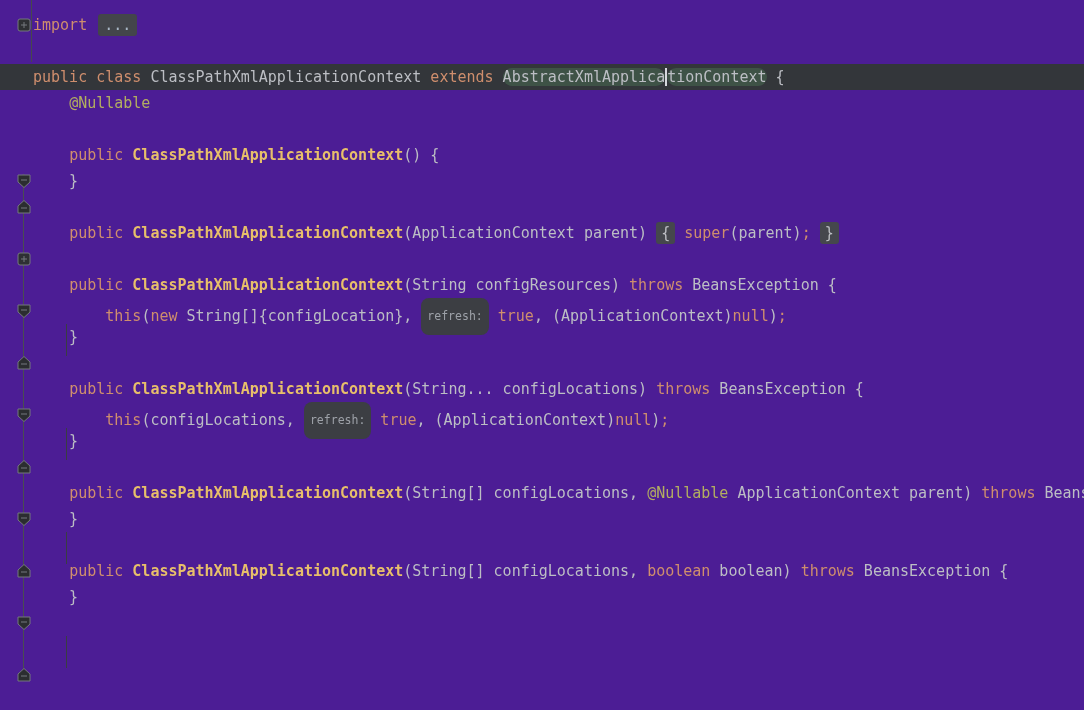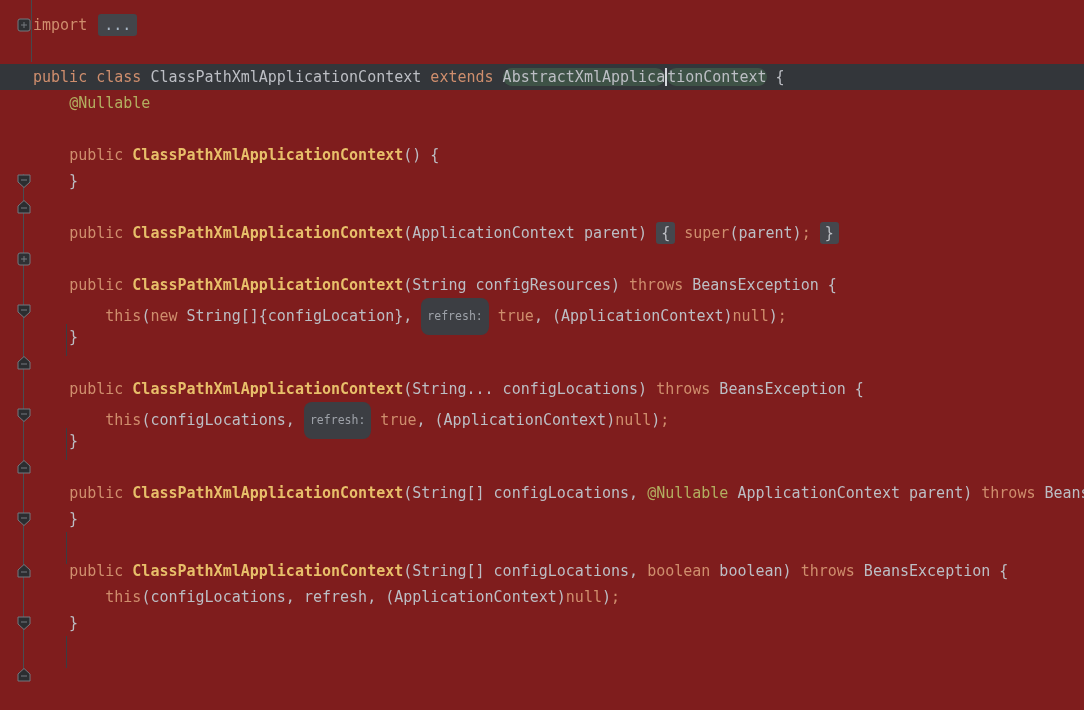--- a/index.html
+++ b/index.html
@@ -1,19 +1,19 @@
 <!DOCTYPE html>
 <html><head>
 <meta charset="utf-8">
 <style>
   html,body{margin:0;padding:0;background:#2b2d30;}
   .editor{
     position:relative;
     width:1084px;height:710px;
-    background:#7f1d1d;
+    background:#4c1d95;
     overflow:hidden;
     font-family:"DejaVu Sans Mono","Liberation Mono",monospace;
     font-size:15px;
     cursor:text;
   }
   .code-lines{position:absolute;top:12px;left:0;right:0;}
   .code-line{
     height:26px;line-height:26px;
     white-space:pre;
     padding-left:33px;
@@ -87,21 +87,20 @@
       <div class="code-line"><span class="tok-pl">    }</span></div>
       <div class="code-line"></div>
       <div class="code-line"><span class="tok-pl">    </span><span class="tok-kw">public</span><span class="tok-pl"> </span><span class="tok-decl">ClassPathXmlApplicationContext</span><span class="tok-pl">(String... configLocations) </span><span class="tok-kw">throws</span><span class="tok-pl"> BeansException {</span></div>
       <div class="code-line"><span class="tok-pl">        </span><span class="tok-kw">this</span><span class="tok-pl">(configLocations, </span><span class="tok-hint">refresh:</span><span class="tok-pl"> </span><span class="tok-kw">true</span><span class="tok-pl">, (ApplicationContext)</span><span class="tok-kw">null</span><span class="tok-pl">)</span><span class="tok-kw">;</span></div>
       <div class="code-line"><span class="tok-pl">    }</span></div>
       <div class="code-line"></div>
       <div class="code-line"><span class="tok-pl">    </span><span class="tok-kw">public</span><span class="tok-pl"> </span><span class="tok-decl">ClassPathXmlApplicationContext</span><span class="tok-pl">(String[] configLocations, </span><span class="tok-ann">@Nullable</span><span class="tok-pl"> ApplicationContext parent) </span><span class="tok-kw">throws</span><span class="tok-pl"> BeansException {</span></div>
       <div class="code-line"><span class="tok-pl">    }</span></div>
       <div class="code-line"></div>
       <div class="code-line"><span class="tok-pl">    </span><span class="tok-kw">public</span><span class="tok-pl"> </span><span class="tok-decl">ClassPathXmlApplicationContext</span><span class="tok-pl">(String[] configLocations, </span><span class="tok-kw">boolean</span><span class="tok-pl"> boolean) </span><span class="tok-kw">throws</span><span class="tok-pl"> BeansException {</span></div>
-      <div class="code-line"><span class="tok-pl">        </span><span class="tok-kw">this</span><span class="tok-pl">(configLocations, refresh, (ApplicationContext)</span><span class="tok-kw">null</span><span class="tok-pl">)</span><span class="tok-kw">;</span></div>
       <div class="code-line"><span class="tok-pl">    }</span></div>
       <div class="code-line"></div>
     </div>
   <div id="gutter-layer">
       <div class="fold-marker" style="top: 18px;"><svg width="14" height="14" viewBox="0 0 14 14">
           <rect x="1" y="1" width="12" height="12" rx="2" fill="#2e3033" stroke="#75787e"></rect>
           <line x1="4" y1="7" x2="10" y2="7" stroke="#75787e"></line>
           <line x1="7" y1="4" x2="7" y2="10" stroke="#75787e"></line>
         </svg></div>
       <div class="fold-marker" style="top: 174px;"><svg width="14" height="14" viewBox="0 0 14 14">

